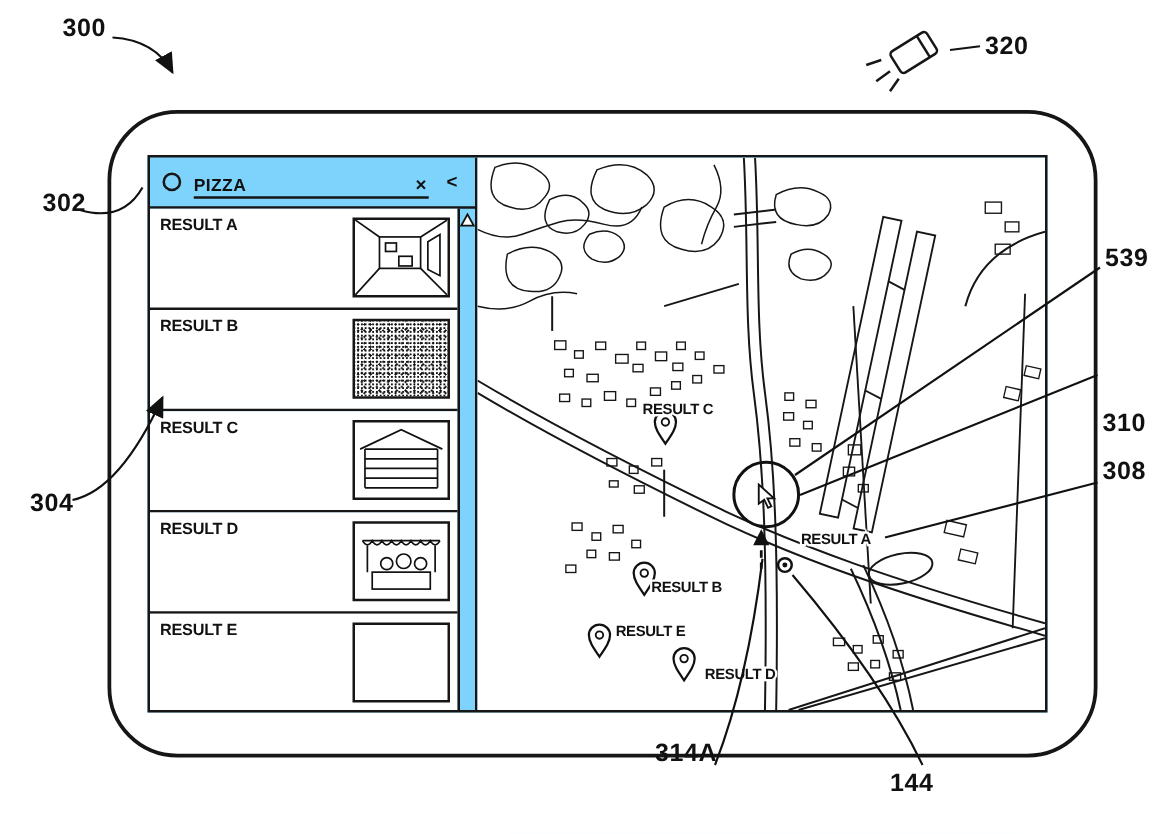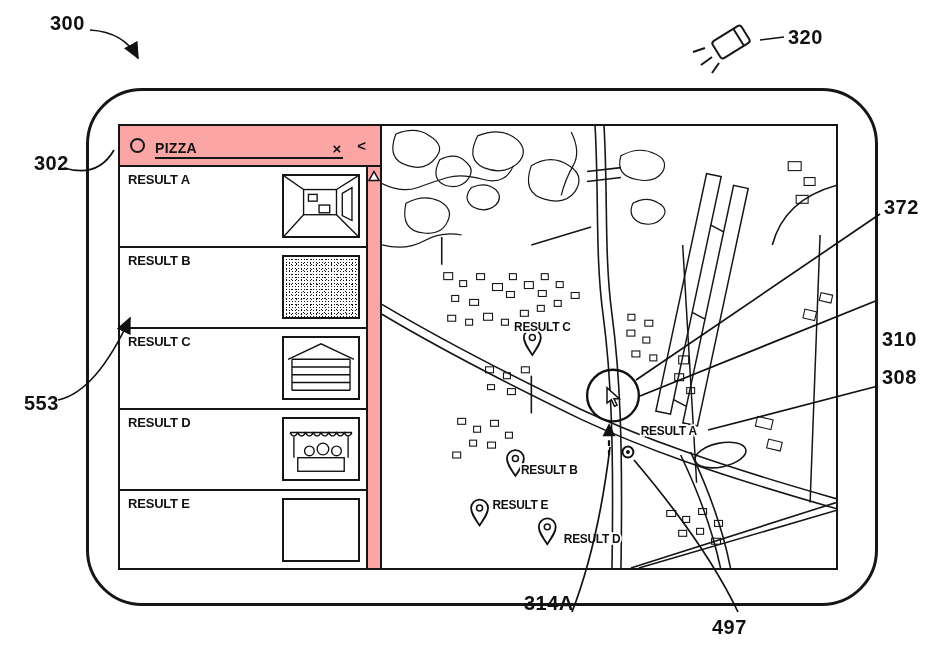--- a/index.html
+++ b/index.html
@@ -11,21 +11,21 @@
   .overlay { position:absolute; left:0; top:0; width:940px; height:667px; pointer-events:none; z-index:10; }
   .ref {
     position:absolute; font-weight:bold; font-size:20px; letter-spacing:0.5px; z-index:11;
   }
   .device {
     position:absolute; left:86px; top:88px; width:792px; height:518px;
     border:3px solid #161616; border-radius:56px; background:#fff;
   }
   .screen {
     position:absolute; left:29px; top:33px; width:720px; height:446px;
-    border:2px solid #161616; display:flex; overflow:hidden; background:#fca5a5;
+    border:2px solid #161616; display:flex; overflow:hidden; background:#7dd3fc;
   }
   .left-col { width:262px; border-right:2px solid #161616; display:flex; flex-direction:column; }
   .searchbar {
     height:41px; border-bottom:2px solid #161616; display:flex; align-items:center;
     padding:0 8px 0 10px; flex-shrink:0;
   }
   .radio { width:15px; height:15px; border:2px solid #161616; border-radius:50%; flex-shrink:0; }
   .search-under {
     flex:1; display:flex; align-items:flex-end; justify-content:space-between;
     border-bottom:2px solid #161616; margin:0 4px 0 10px; padding-bottom:1px; height:26px;
@@ -61,26 +61,26 @@
   }
 </style>
 </head>
 <body>
 
 <div class="canvas">
 
   <div class="ref" style="left:50px; top:12px;">300</div>
   <div class="ref" style="left:788px; top:26px;">320</div>
   <div class="ref" style="left:34px; top:152px;">302</div>
-  <div class="ref" style="left:24px; top:392px;">553</div>
-  <div class="ref" style="left:884px; top:196px;">372</div>
+  <div class="ref" style="left:24px; top:392px;">304</div>
+  <div class="ref" style="left:884px; top:196px;">539</div>
   <div class="ref" style="left:882px; top:284px;margin-top:44px;">310</div>
   <div class="ref" style="left:882px; top:366px;text-align:center;">308</div>
   <div class="ref" style="left:524px; top:592px;">314A</div>
-  <div class="ref" style="left:712px; top:616px;">497</div>
+  <div class="ref" style="left:712px; top:616px;">144</div>
 
   <div class="device">
     <div class="screen">
 
       <div class="left-col">
         <div class="searchbar">
           <span class="radio"></span>
           <span class="search-under">
             <span class="query">PIZZA</span>
             <span class="close">×</span>

